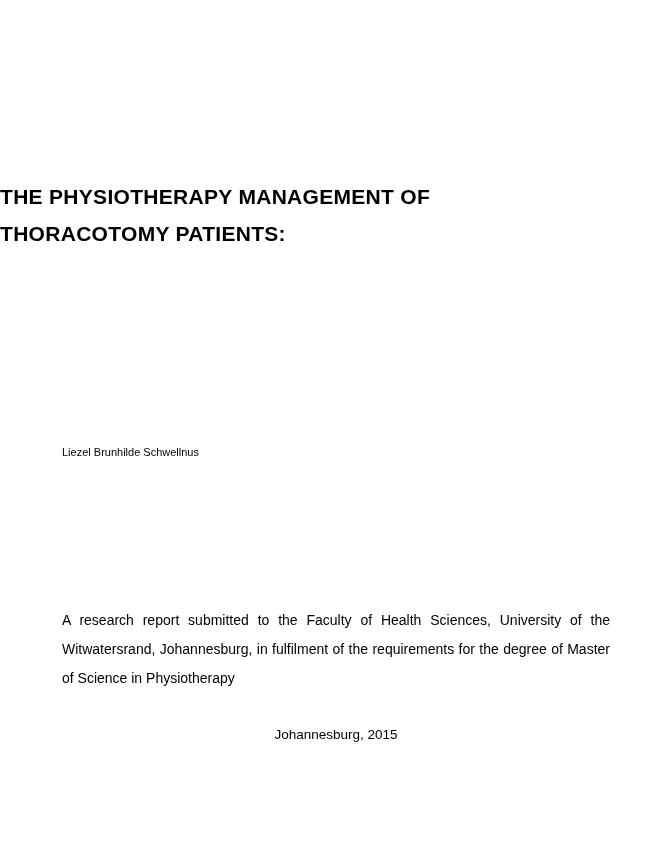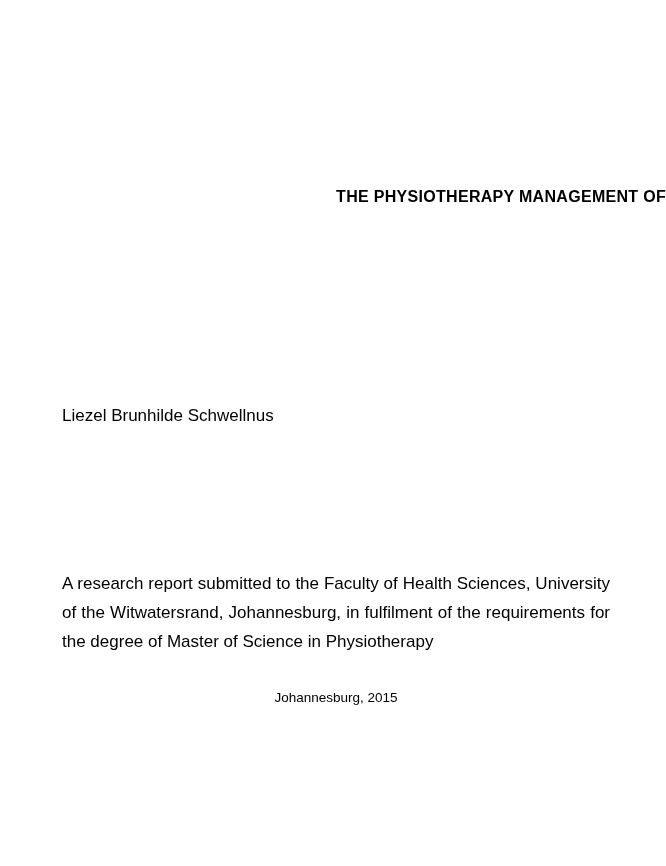--- a/index.html
+++ b/index.html
@@ -17,60 +17,61 @@
     font-family: "Liberation Sans", sans-serif;
     color: #000000;
     overflow: hidden;
   }
   .page * {
     margin: 0;
     padding: 0;
   }
   .title-block {
     padding-top: 178px;
-    text-align: right;
+    text-align: left;
     font-weight: bold;
-    font-size: 16px;
+    font-size: 21px;
     line-height: 37px;
     letter-spacing: 0.3px;
   }
   .title-line {
     display: block;
   }
   .author {
     margin-top: 186px;
     margin-left: 62px;
     margin-right: 56px;
-    font-size: 17px;
+    font-size: 11px;
     line-height: 29px;
   }
   .statement {
     margin-top: 139px;
     margin-left: 62px;
     margin-right: 56px;
-    font-size: 17px;
+    font-size: 14px;
     line-height: 29px;
     text-align: justify;
   }
   .place-date {
     margin-top: 27px;
     margin-left: 62px;
     margin-right: 56px;
     font-size: 13.5px;
     line-height: 29px;
     text-align: center;
   }
 </style>
 </head>
 <body>
 
 <div class="page">
 
   <h1 class="title-block">
     <span class="title-line">THE PHYSIOTHERAPY MANAGEMENT OF</span>
+    <span class="title-line">THORACOTOMY PATIENTS:</span>
   </h1>
 
   <p class="author">Liezel Brunhilde Schwellnus</p>
 
   <p class="statement">A research report submitted to the Faculty of Health Sciences, University of the Witwatersrand, Johannesburg, in fulfilment of the requirements for the degree of Master of Science in Physiotherapy</p>
 
   <p class="place-date">Johannesburg, 2015</p>
 
 </div>
 

